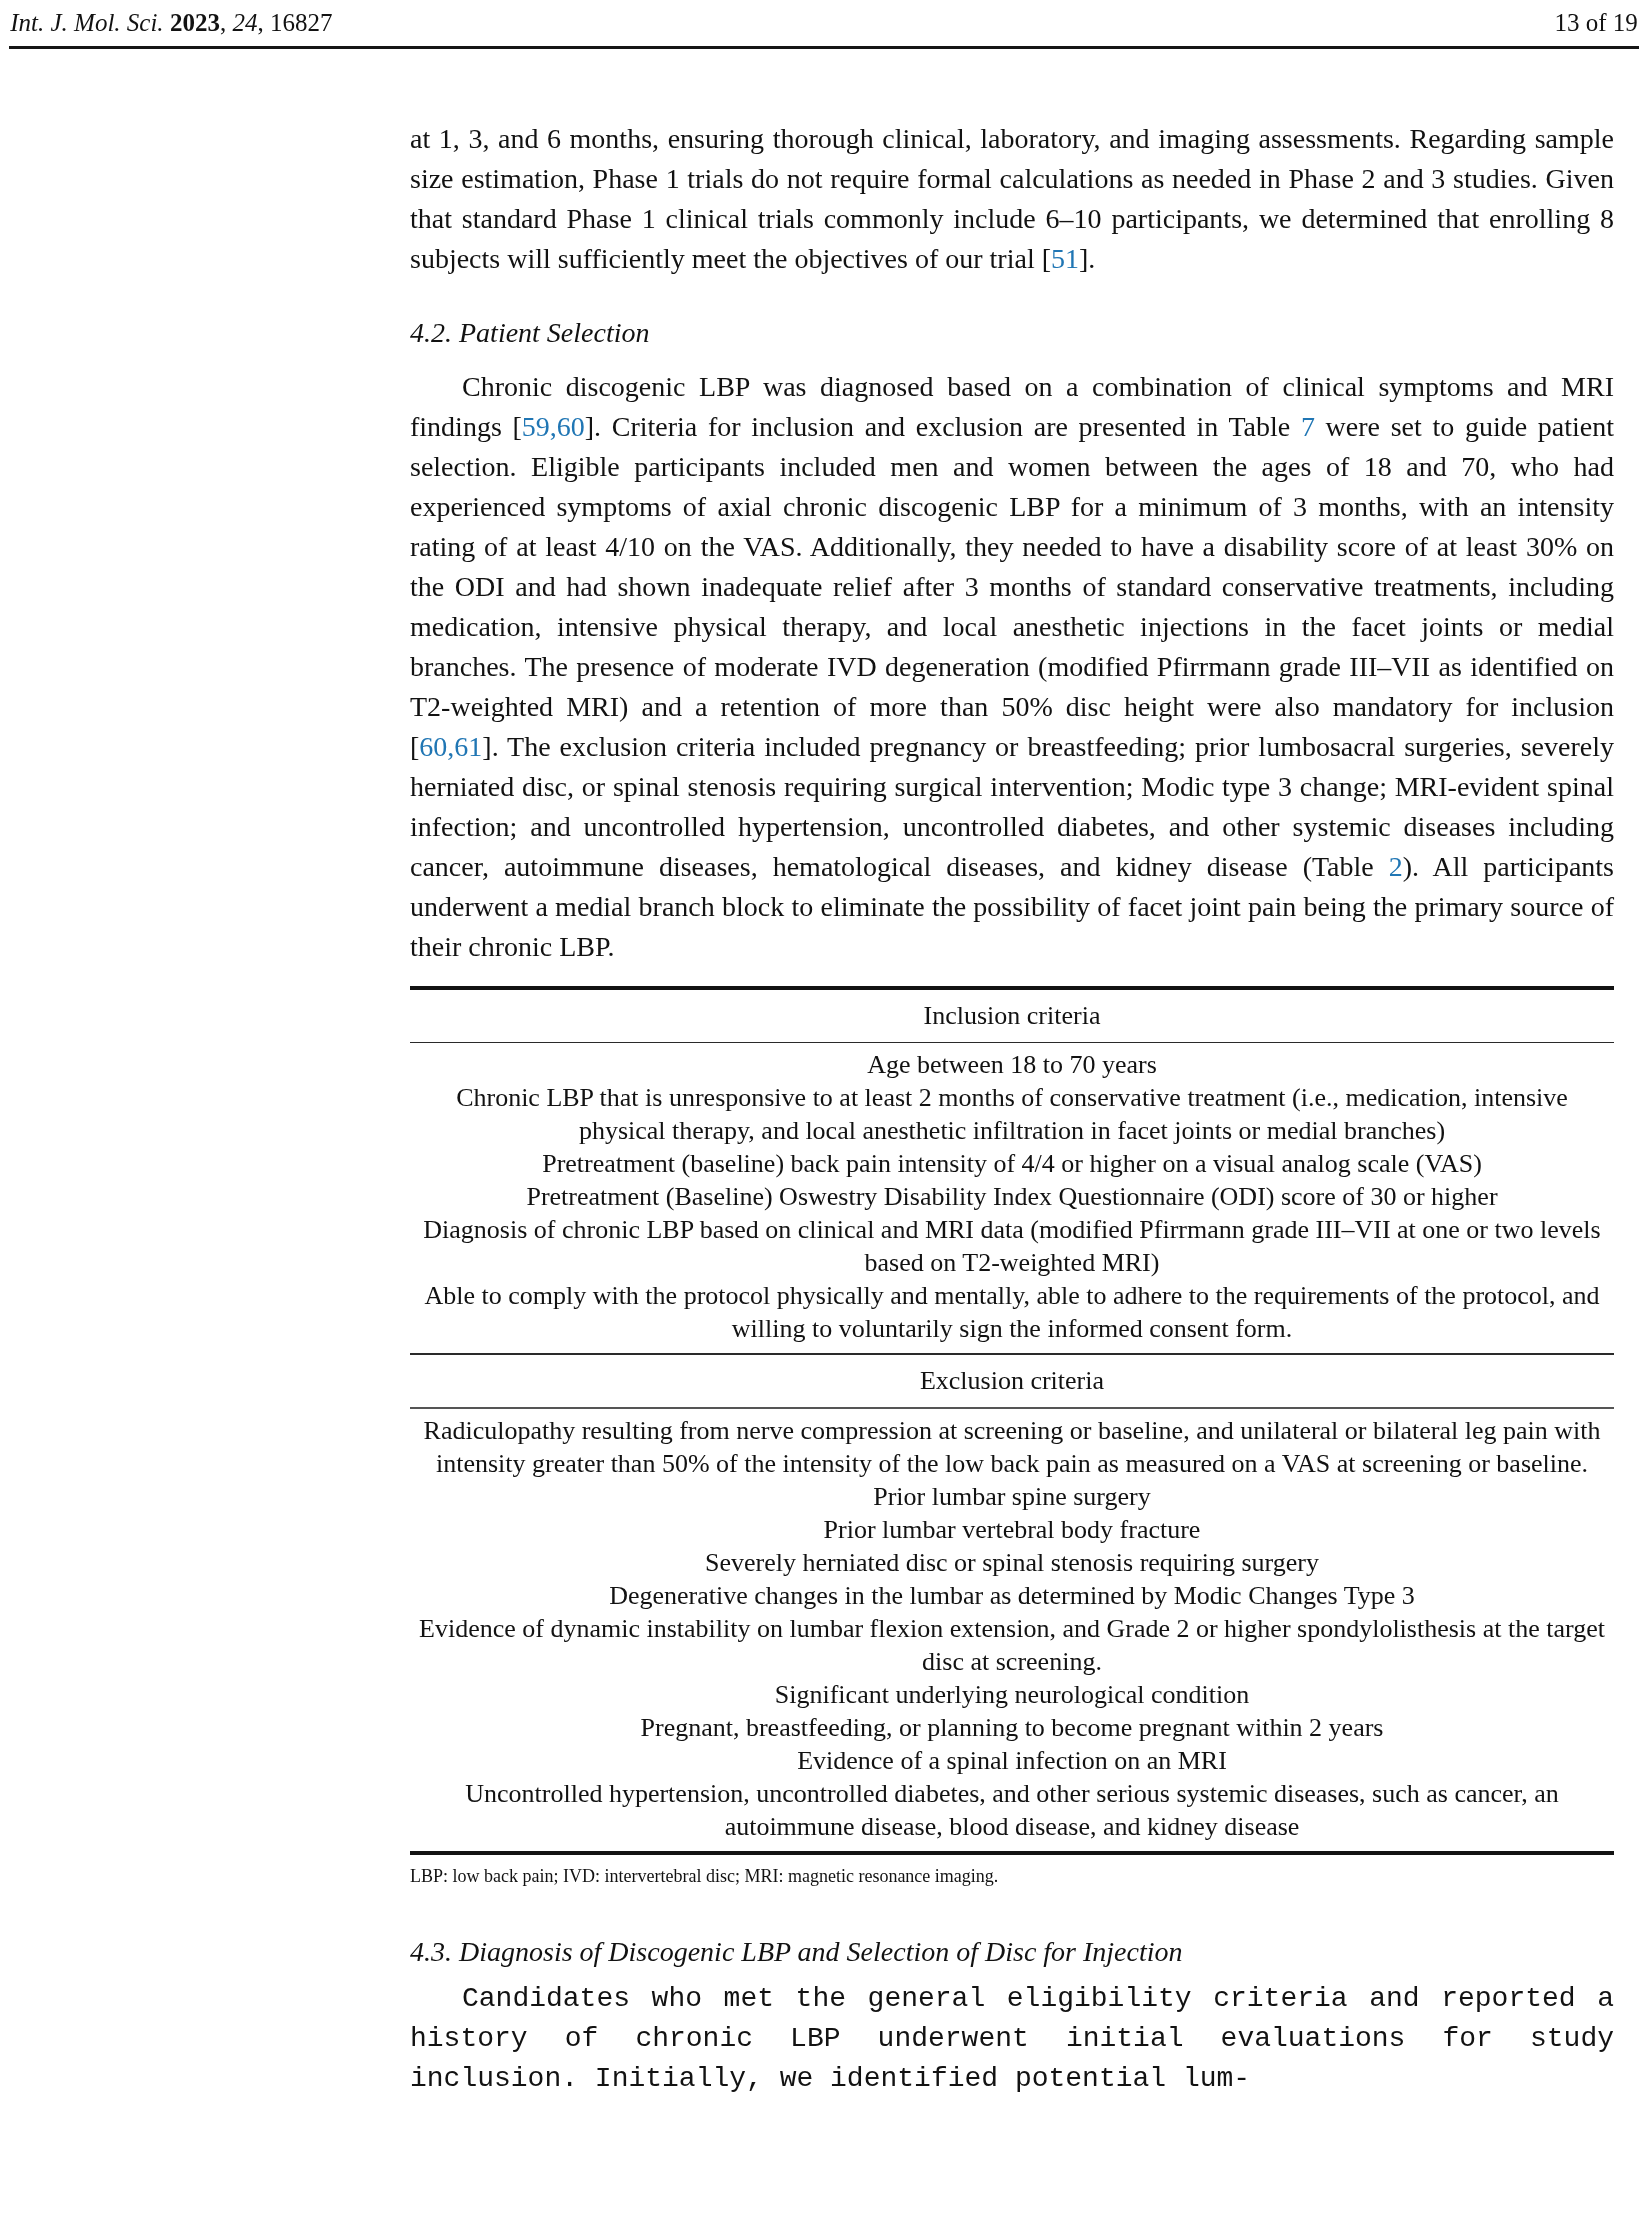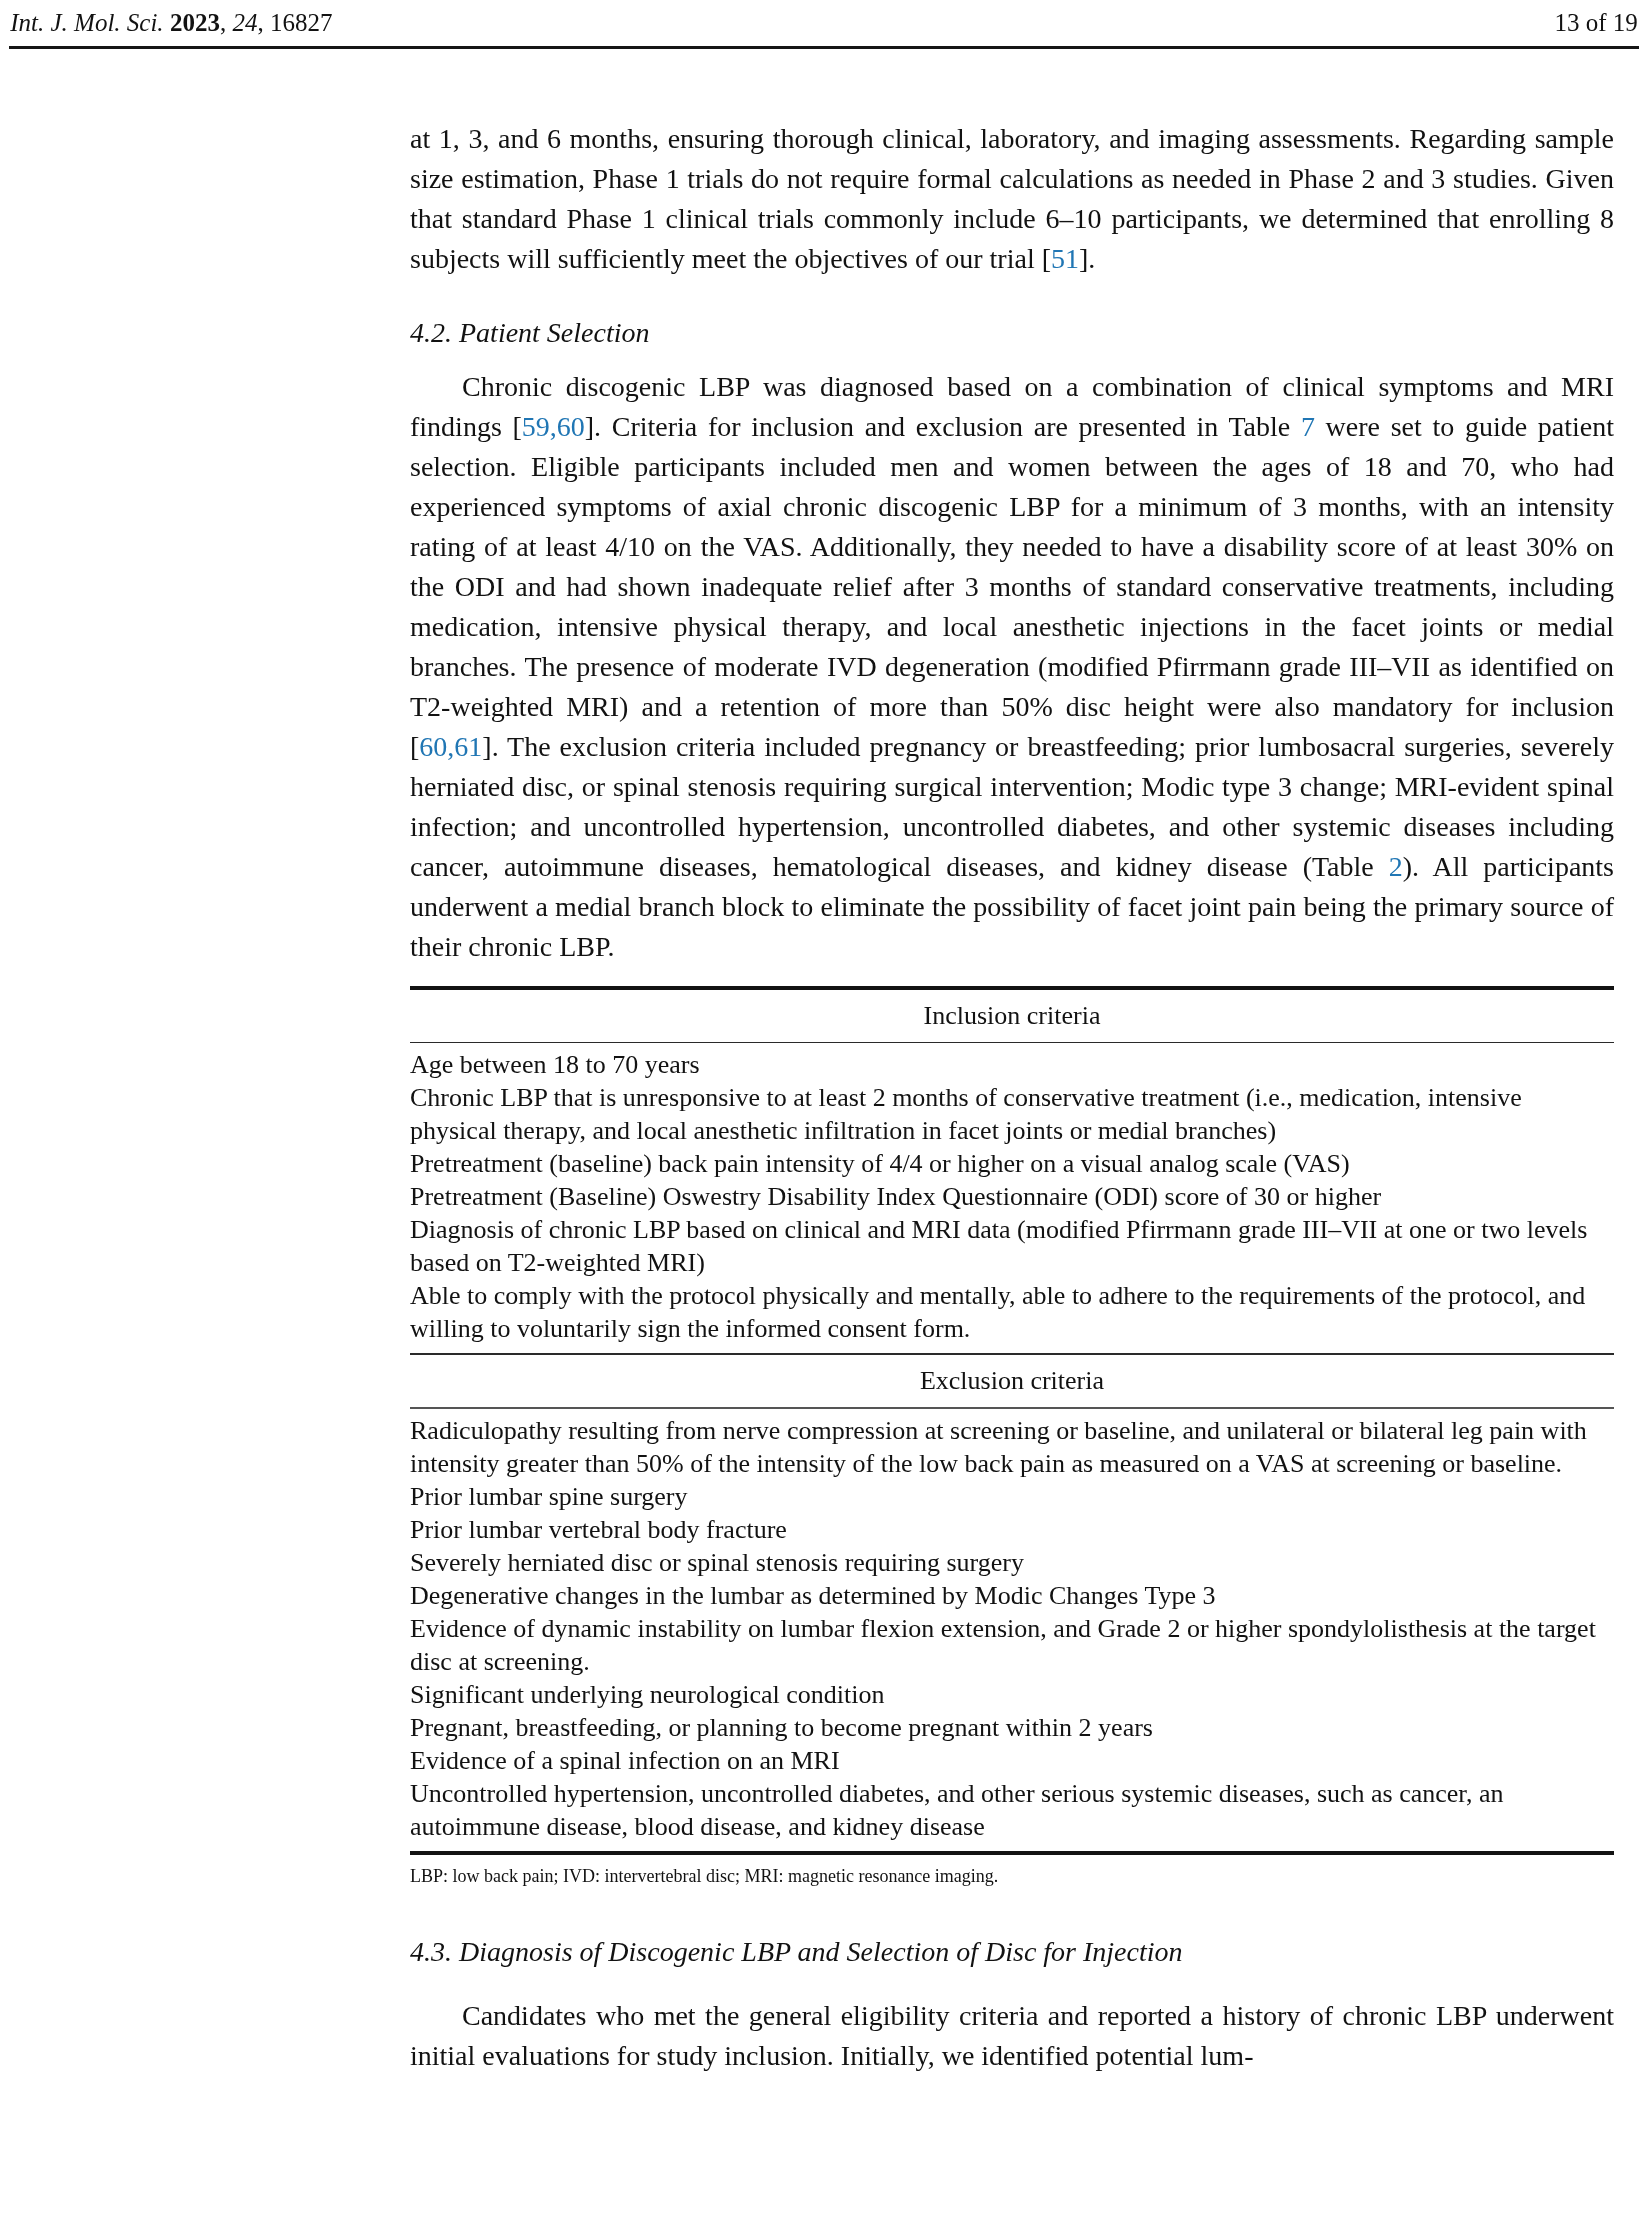--- a/index.html
+++ b/index.html
@@ -42,26 +42,26 @@
   .rule{width:100%;}
   .rule.thick{height:3.6px;background:#121212;}
   .rule.thin{height:1.5px;background:#2a2a2a;}
   .rule.mid{height:2.2px;background:#555;}
   .t-header{
     text-align:center;font-size:26px;line-height:33px;
     padding:9.5px 0;
   }
   .t-body{padding:5.1px 0 8px 0;}
   .t-row{
-    font-size:26px;line-height:33px;
+    text-align:center;font-size:26px;line-height:33px;
   }
   .footnote{font-size:18px;line-height:31px;margin-top:6.6px;}
 
   .h43{margin-top:42px;}
-  .p3{margin-top:26px;text-indent:52px;}
+  .p3{margin-top:9px;text-indent:52px;font-family:Liberation Mono, monospace;}
 </style>
 </head>
 <body>
 
 <div class="page">
 
   <header class="page-header">
     <div>
       <span class="it">Int. J. Mol. Sci.</span>
       <span> </span>

